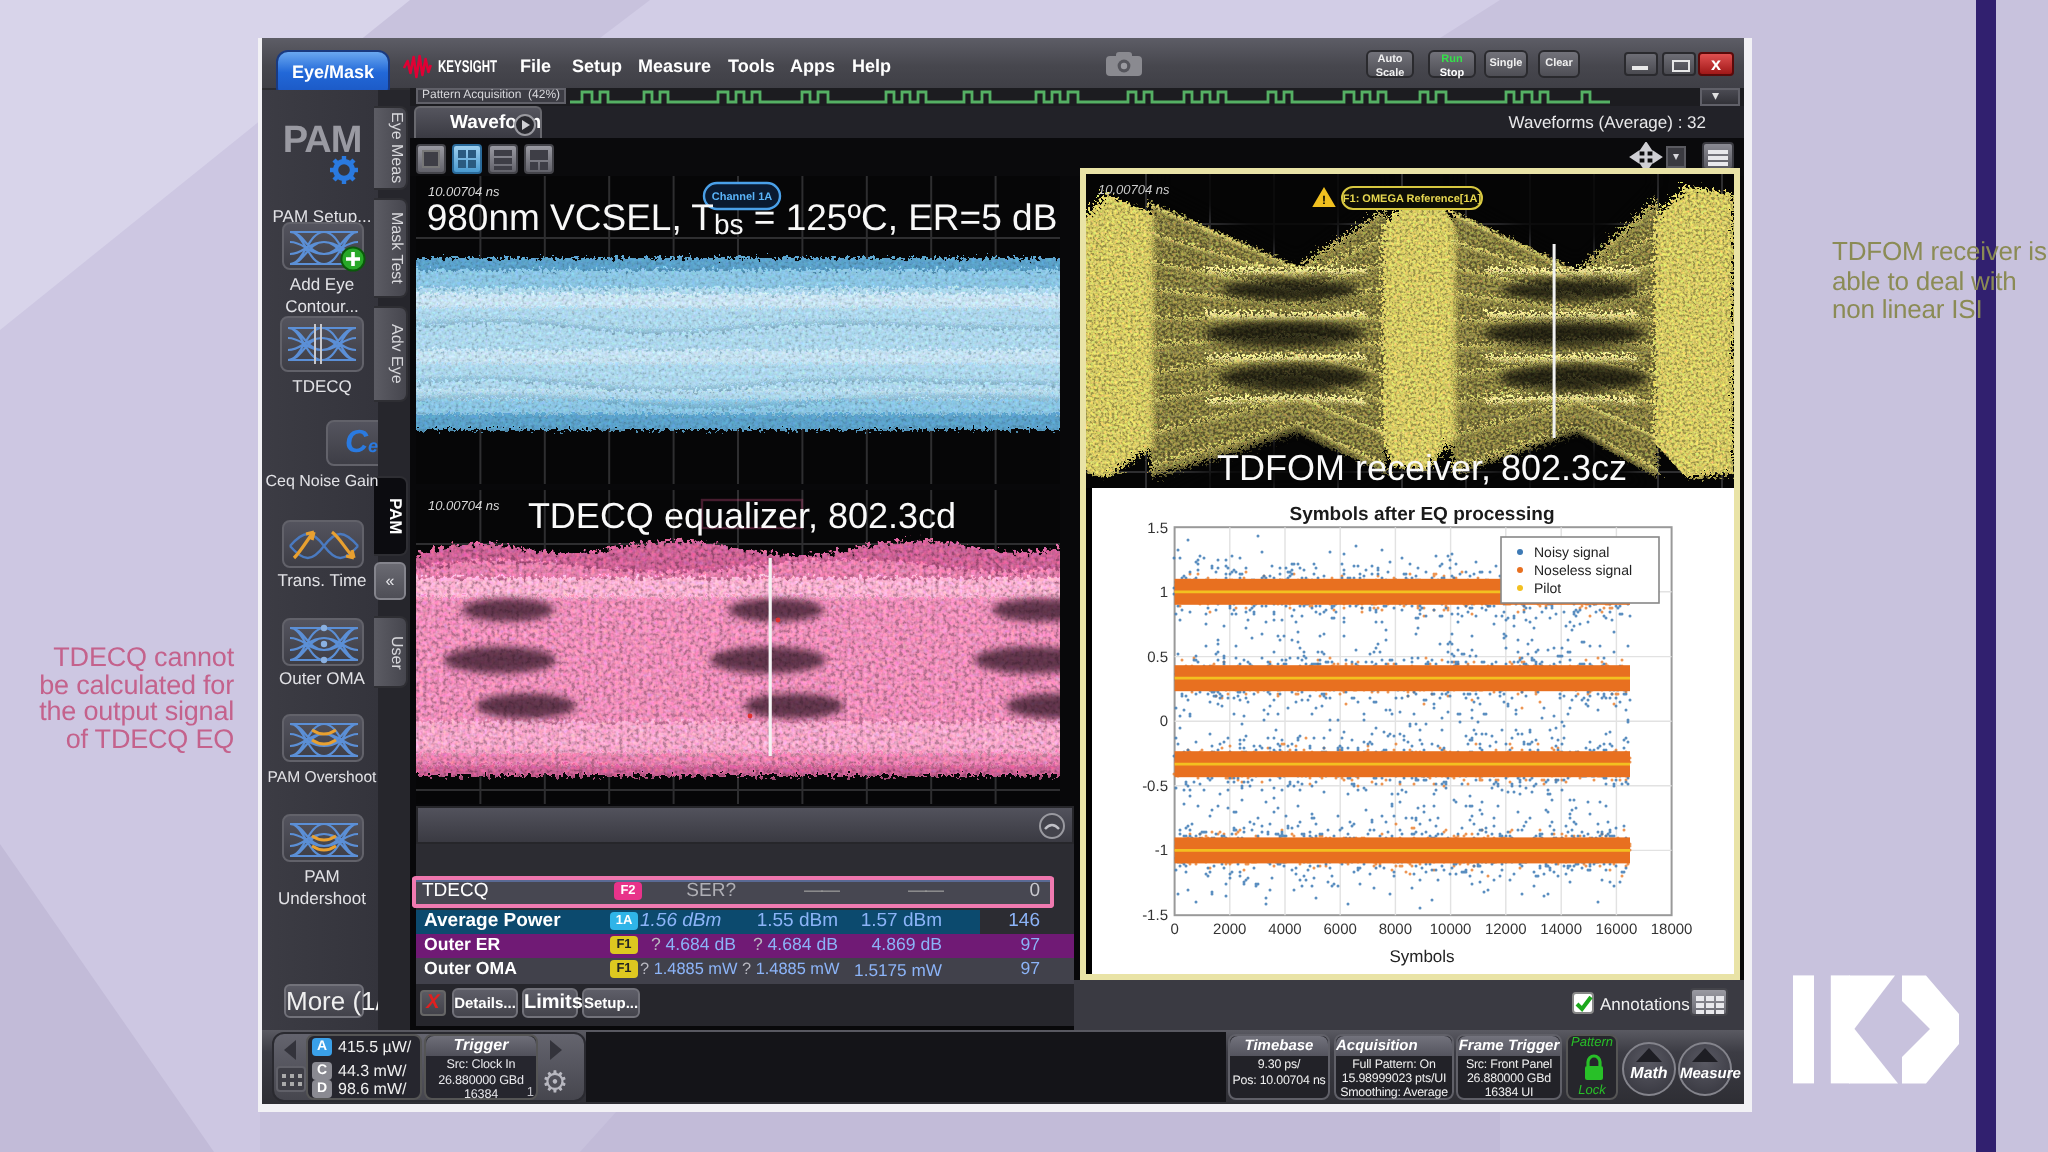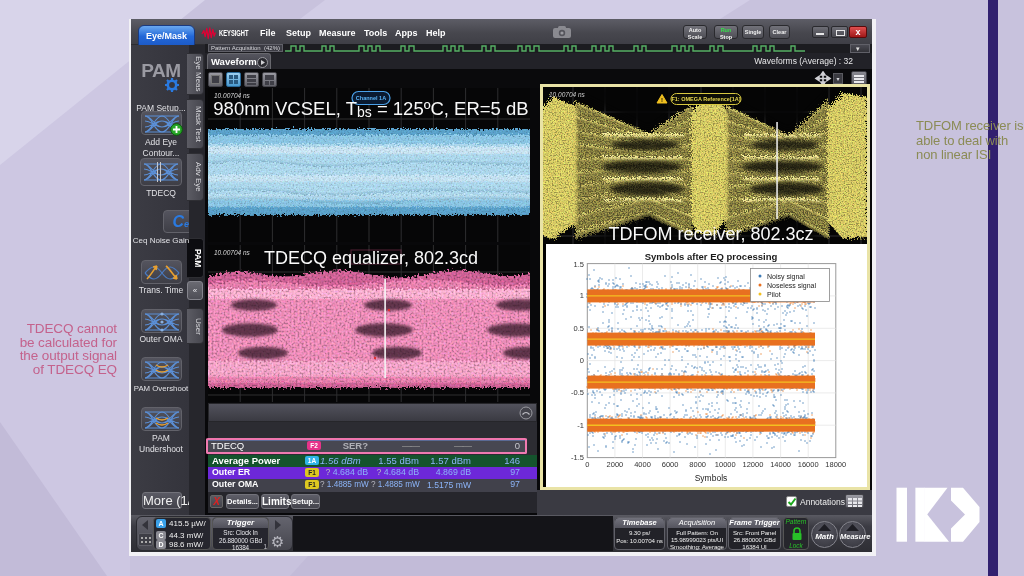--- a/index.html
+++ b/index.html
@@ -69,21 +69,21 @@
   <div class="abs" style="left:205px;top:44px;width:667px;height:9px;background:#1c1c20;"></div>
   <div class="abs" style="left:208px;top:44px;width:75px;height:8px;background:#3c3c44;border:1px solid #606068;color:#d8d8dc;font-size:6px;line-height:6px;padding-left:2px;">Pattern Acquisition &nbsp;(42%)</div>
   <svg class="abs" style="left:285px;top:44px" width="563" height="9" viewBox="0 0 563 9">
     <path d="M0 7 h6 v-5 h5 v5 h4 v-5 h4 v5 h12 h6 v-5 h4 v5 h4 v-5 h4 v5 h20 h5 v-5 h5 v5 h4 v-5 h4 v5 h4 v-5 h4 v5 h16 h5 v-5 h4 v5 h4 v-5 h5 v5 h24 h5 v-5 h4 v5 h4 v-5 h4 v5 h4 v-5 h4 v5 h14 h5 v-5 h4 v5 h5 v-5 h4 v5 h18 h5 v-5 h4 v5 h4 v-5 h4 v5 h4 v-5 h5 v5 h20 h5 v-5 h4 v5 h4 v-5 h4 v5 h12 h4 v-5 h4 v5 h5 v-5 h4 v5 h4 v-5 h4 v5 h16 h5 v-5 h4 v5 h4 v-5 h4 v5 h22 h4 v-5 h5 v5 h4 v-5 h4 v5 h4 v-5 h4 v5 h12 h5 v-5 h4 v5 h4 v-5 h5 v5 h26 h4 v-5 h4 v5 h4 v-5 h5 v5 h4 v-5 h4 v5 h12 h5 v-5 h4 v5 h10" stroke="#58b868" stroke-width="1.4" fill="none" opacity=".95"></path>
   </svg>
   <div class="abs" style="left:850px;top:44px;width:20px;height:9px;background:linear-gradient(#4a4a52,#323238);border:1px solid #606068;">
       <div style="position:absolute;left:5px;top:1px;color:#e0e0e0;font-size:7px;line-height:6px;">▾</div>
     </div>
 
   <div class="abs" style="left:205px;top:53px;width:667px;height:16px;background:#222228;"></div>
-  <div class="abs" style="left:207px;top:53px;width:64px;height:16px;background:linear-gradient(#55555e,#3a3a42);border:1px solid #68686e;border-bottom:none;border-radius:3px 3px 0 0;color:#fff;font-size:9.5px;font-weight:bold;line-height:15px;padding-left:3px;">Waveform
+  <div class="abs" style="left:207px;top:53px;width:64px;height:16px;background:linear-gradient(#55555e,#3a3a42);border:1px solid #68686e;border-bottom:none;border-radius:3px 3px 0 0;color:#fff;font-size:9.5px;font-weight:bold;line-height:15px;padding-left:17px;">Waveform
     <svg style="position:absolute;right:2px;top:2.5px" width="11" height="11" viewBox="0 0 11 11">
         <circle cx="5.5" cy="5.5" r="5" fill="#2a2a30" stroke="#9a9aa0" stroke-width="1"></circle>
         <path d="M4 3 L8 5.5 L4 8 Z" fill="#d0d0d4"></path>
       </svg>
   </div>
   <div class="abs" style="left:600px;top:55.5px;width:253px;text-align:right;color:#e8e8ea;font-size:8.5px;">Waveforms (Average) : 32</div>
 
   <div class="abs" style="left:205px;top:69px;width:667px;height:19px;background:#0a0a0c;"></div>
   <div class="abs" style="left:208px;top:72px;width:15px;height:15px;border-radius:2px;background:linear-gradient(#9a9aa2,#62626a);border:1px solid #44444a;">
       <div style="position:absolute;left:2px;top:2px;width:9px;height:9px;background:#3e3e46;border:1px solid #777;"></div>
@@ -400,34 +400,34 @@
     <svg style="position:absolute;right:3px;top:2px" width="14" height="14" viewBox="0 0 14 14">
         <circle cx="7" cy="7" r="6" fill="#44444c" stroke="#9a9aa0" stroke-width="1"></circle>
         <path d="M3.5 8.5 Q7 4.5 10.5 8.5" stroke="#c0c0c6" fill="none" stroke-width="1.2"></path>
       </svg>
   </div>
   <div class="abs" style="left:208px;top:422px;width:329px;height:70px;background:#2c2c32;"></div>
 
   <div class="abs" style="left:206px;top:438px;width:321px;height:16px;background:#474751;border:2.5px solid #f07ab0;border-radius:2px;border-top-color:#ef76ad;box-shadow:inset 0 1px 0 #5a6a94;color:#fff;font-size:9.5px;">
     <span style="position:absolute;left:3px;top:0px;">TDECQ</span>
     <span style="position:absolute;left:99px;top:1px;width:14px;height:9px;background:#e8338a;border-radius:2px;color:#fff;font-size:6.5px;font-weight:bold;text-align:center;line-height:9px;">F2</span>
-    <span style="position:absolute;left:114px;top:0px;width:46px;text-align:right;color:#b0b0b6;font-weight:bold;">SER?</span>
+    <span style="position:absolute;left:114px;top:0px;width:46px;text-align:right;color:#b0b0b6;">SER?</span>
     <span style="position:absolute;left:165px;top:0px;width:46px;text-align:right;color:#999;letter-spacing:-1px;">——</span>
     <span style="position:absolute;left:216px;top:0px;width:47px;text-align:right;color:#999;letter-spacing:-1px;">——</span>
     <span style="position:absolute;left:268px;top:0px;width:44px;text-align:right;color:#c8c8ce;">0</span>
   </div>
-  <div class="abs" style="left:208px;top:455px;width:329px;height:12px;background:#14532d;color:#fff;font-size:9.5px;padding-left:20px;">
+  <div class="abs" style="left:208px;top:455px;width:282px;height:12px;background:#0c4a6e;color:#fff;font-size:9.5px;padding-left:20px;">
     <span style="position:absolute;left:4px;top:0px;font-weight:bold;">Average Power</span>
     <span style="position:absolute;left:97px;top:1px;width:14px;height:9px;background:#2fb4e8;border-radius:2px;color:#fff;font-size:6.5px;font-weight:bold;text-align:center;line-height:9px;">1A</span>
     <span style="position:absolute;left:112px;top:0px;width:48px;text-align:left;color:#8cb4f8;font-style:italic;">1.56 dBm</span>
     <span style="position:absolute;left:163px;top:0px;width:48px;text-align:right;color:#8cb4f8;">1.55 dBm</span>
     <span style="position:absolute;left:214px;top:0px;width:49px;text-align:right;color:#8cb4f8;">1.57 dBm</span>
     <span style="position:absolute;left:266px;top:0px;width:46px;text-align:right;color:#8cb4f8;">146</span>
   </div>
-  <div class="abs" style="left:208px;top:467px;width:329px;height:12px;background:#6d28d9;color:#fff;font-size:8.8px;">
+  <div class="abs" style="left:208px;top:467px;width:329px;height:12px;background:#701a75;color:#fff;font-size:8.8px;">
     <span style="position:absolute;left:4px;top:0px;font-weight:bold;">Outer ER</span>
     <span style="position:absolute;left:97px;top:1px;width:14px;height:9px;background:#ddc820;border-radius:2px;color:#222;font-size:6.5px;font-weight:bold;text-align:center;line-height:9px;">F1</span>
     <span style="position:absolute;left:112px;top:0px;width:48px;text-align:right;color:#b8b8c0;">? <span style="color:#8cb4f8">4.684 dB</span></span>
     <span style="position:absolute;left:163px;top:0px;width:48px;text-align:right;color:#b8b8c0;">? <span style="color:#8cb4f8">4.684 dB</span></span>
     <span style="position:absolute;left:214px;top:0px;width:49px;text-align:right;color:#8cb4f8;">4.869 dB</span>
     <span style="position:absolute;left:266px;top:0px;width:46px;text-align:right;color:#8cb4f8;">97</span>
   </div>
   <div class="abs" style="left:208px;top:479px;width:329px;height:13px;background:#41414b;color:#fff;font-size:8.8px;">
     <span style="position:absolute;left:4px;top:0px;font-weight:bold;">Outer OMA</span>
     <span style="position:absolute;left:97px;top:1px;width:14px;height:9px;background:#ddc820;border-radius:2px;color:#222;font-size:6.5px;font-weight:bold;text-align:center;line-height:9px;">F1</span>
@@ -492,21 +492,21 @@
   <svg class="abs" style="left:272px;top:519px" width="12" height="12" viewBox="0 0 12 12">
       <path d="M3 1 L9 6 L3 11 Z" fill="#33333b"></path>
     </svg>
   <div class="abs" style="left:269px;top:533px;width:17px;height:17px;color:#b8b8c0;font-size:15px;line-height:17px;text-align:center;">⚙</div>
 
   <div class="abs" style="left:614px;top:517px;width:51px;height:33px;background:#222228;border-radius:4px;border:1px solid #606068;">
     <div style="position:absolute;left:0;top:0;width:100%;height:10px;background:linear-gradient(#72727c,#54545e);border-radius:4px 4px 0 0;color:#fff;font-size:7.5px;font-weight:bold;font-style:italic;text-align:center;line-height:10px;">Timebase</div>
     <div style="position:absolute;left:0;top:11px;width:100%;text-align:center;color:#f0f0f0;font-size:6.2px;line-height:8px;letter-spacing:-.1px;">9.30 ps/<br>Pos: 10.00704 ns</div>
   </div>
   <div class="abs" style="left:667px;top:517px;width:60px;height:33px;background:#222228;border-radius:4px;border:1px solid #606068;">
-    <div style="position:absolute;left:0;top:0;width:100%;height:10px;background:linear-gradient(#72727c,#54545e);border-radius:4px 4px 0 0;color:#fff;font-size:7.5px;font-weight:normal;font-style:italic;text-align:center;line-height:10px;">Acquisition</div>
+    <div style="position:absolute;left:0;top:0;width:100%;height:10px;background:linear-gradient(#72727c,#54545e);border-radius:4px 4px 0 0;color:#fff;font-size:7.5px;font-weight:bold;font-style:italic;text-align:left;line-height:10px;">Acquisition</div>
     <div style="position:absolute;left:0;top:10.5px;width:100%;text-align:center;color:#f0f0f0;font-size:6.2px;line-height:7.3px;letter-spacing:-.1px;">Full Pattern: On<br>15.98999023 pts/UI<br>Smoothing: Average</div>
   </div>
   <div class="abs" style="left:728px;top:517px;width:53px;height:33px;background:#222228;border-radius:4px;border:1px solid #606068;">
     <div style="position:absolute;left:0;top:0;width:100%;height:10px;background:linear-gradient(#72727c,#54545e);border-radius:4px 4px 0 0;color:#fff;font-size:7.5px;font-weight:bold;font-style:italic;text-align:center;line-height:10px;">Frame Trigger</div>
     <div style="position:absolute;left:0;top:10.5px;width:100%;text-align:center;color:#f0f0f0;font-size:6.2px;line-height:7.3px;letter-spacing:-.1px;">Src: Front Panel<br>26.880000 GBd<br>16384 UI</div>
   </div>
   <div class="abs" style="left:783px;top:517px;width:26px;height:33px;background:#26262c;border-radius:4px;border:1px solid #555;">
     <div style="position:absolute;left:0;top:0px;width:100%;text-align:center;color:#28c028;font-size:6.5px;font-style:italic;">Pattern</div>
     <svg style="position:absolute;left:7px;top:9px" width="12" height="14" viewBox="0 0 12 14">
         <path d="M3 6 V4 a3 3 0 0 1 6 0 V6" stroke="#28c028" stroke-width="1.6" fill="none"></path>

